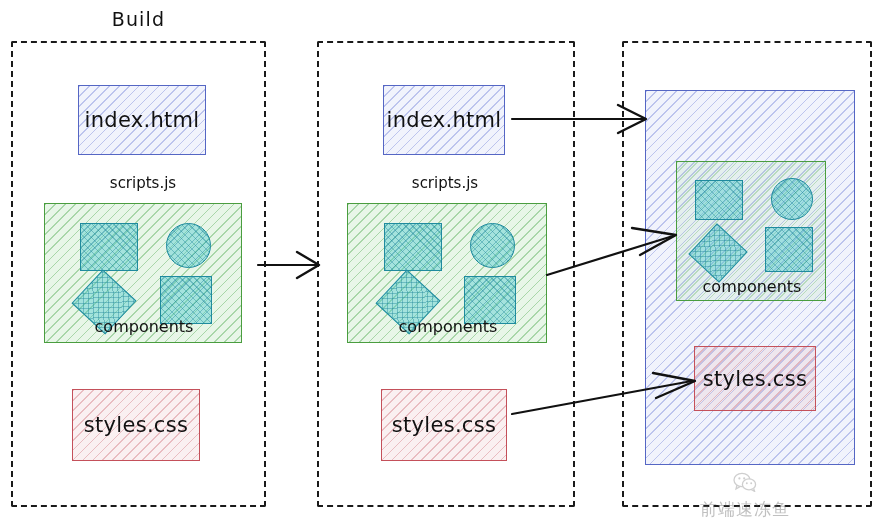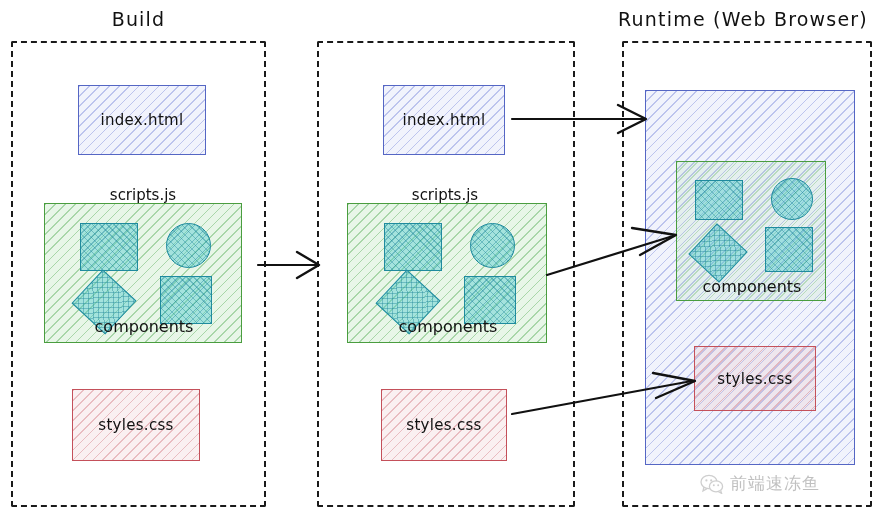--- a/index.html
+++ b/index.html
@@ -48,21 +48,21 @@
     position: absolute;
     box-sizing: border-box;
     display: flex;
     align-items: center;
     justify-content: center;
   }
   .fbox .flabel {
     position: relative;
     z-index: 3;
     font-family: "DejaVu Sans", sans-serif;
-    font-size: 15px;
+    font-size: 21px;
     color: #111111;
     letter-spacing: 0.3px;
     white-space: nowrap;
   }
 
   .box-blue {
     border: 1.6px solid #5566c4;
     background-color: rgba(170,180,235,0.16);
     background-image: repeating-linear-gradient(
         135deg,
@@ -105,21 +105,20 @@
   }
 
   
   .box-caption {
     position: absolute;
     font-family: "DejaVu Sans", sans-serif;
     font-size: 15px;
     color: #111111;
     white-space: nowrap;
     text-align: center;
-    margin-top: 12px;
   }
 
   
   .inner-caption {
     position: absolute;
     font-family: "DejaVu Sans", sans-serif;
     font-size: 16px;
     color: #111111;
     white-space: nowrap;
     z-index: 4;
@@ -154,36 +153,36 @@
   }
 
   
   #watermark {
     position: absolute;
     display: flex;
     align-items: center;
     gap: 6px;
     opacity: 0.42;
     z-index: 7;
+    flex-direction: column;
   }
   #watermark .wm-text {
     font-family: "DejaVu Sans", sans-serif;
     font-size: 17px;
     color: #6b6b6b;
     letter-spacing: 1px;
     white-space: nowrap;
   }
 </style>
 </head>
 <body>
 
 <div id="stage">
 
   <div class="panel-title" style="left:11px; width:255px;">Build</div>
-  <div class="panel-title" style="left:614px; width:258px;">Runtime (Web Browser)</div>
 
   <div class="panel" style="left:11px; top:41px; width:255px; height:466px;"></div>
 
   <div class="fbox box-blue" style="left:78px; top:85px; width:128px; height:70px;">
     <span class="flabel">index.html</span>
   </div>
 
   <div class="box-caption" style="left:48px; top:174px; width:190px;">scripts.js</div>
   <div class="fbox box-green" style="left:44px; top:203px; width:198px; height:140px;">
     <div class="shape" style="left:35px; top:19px; width:58px; height:48px;"></div>

